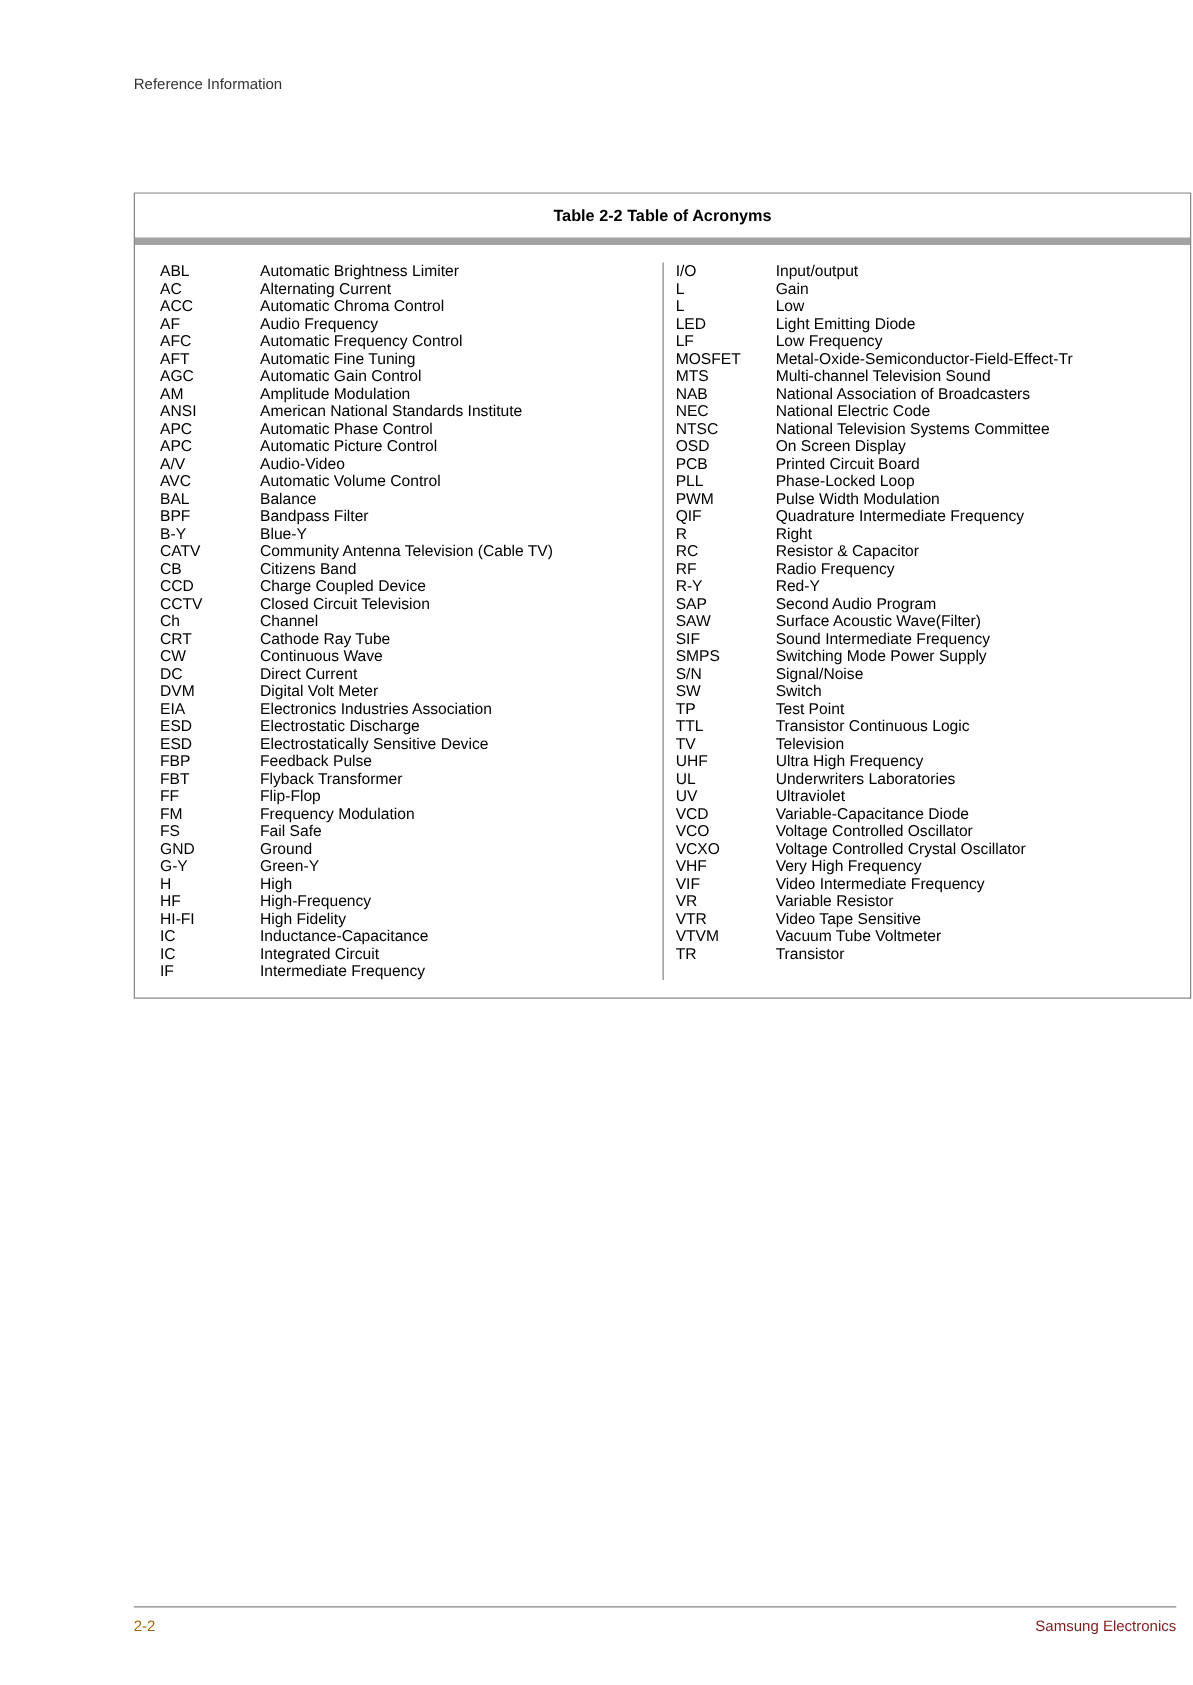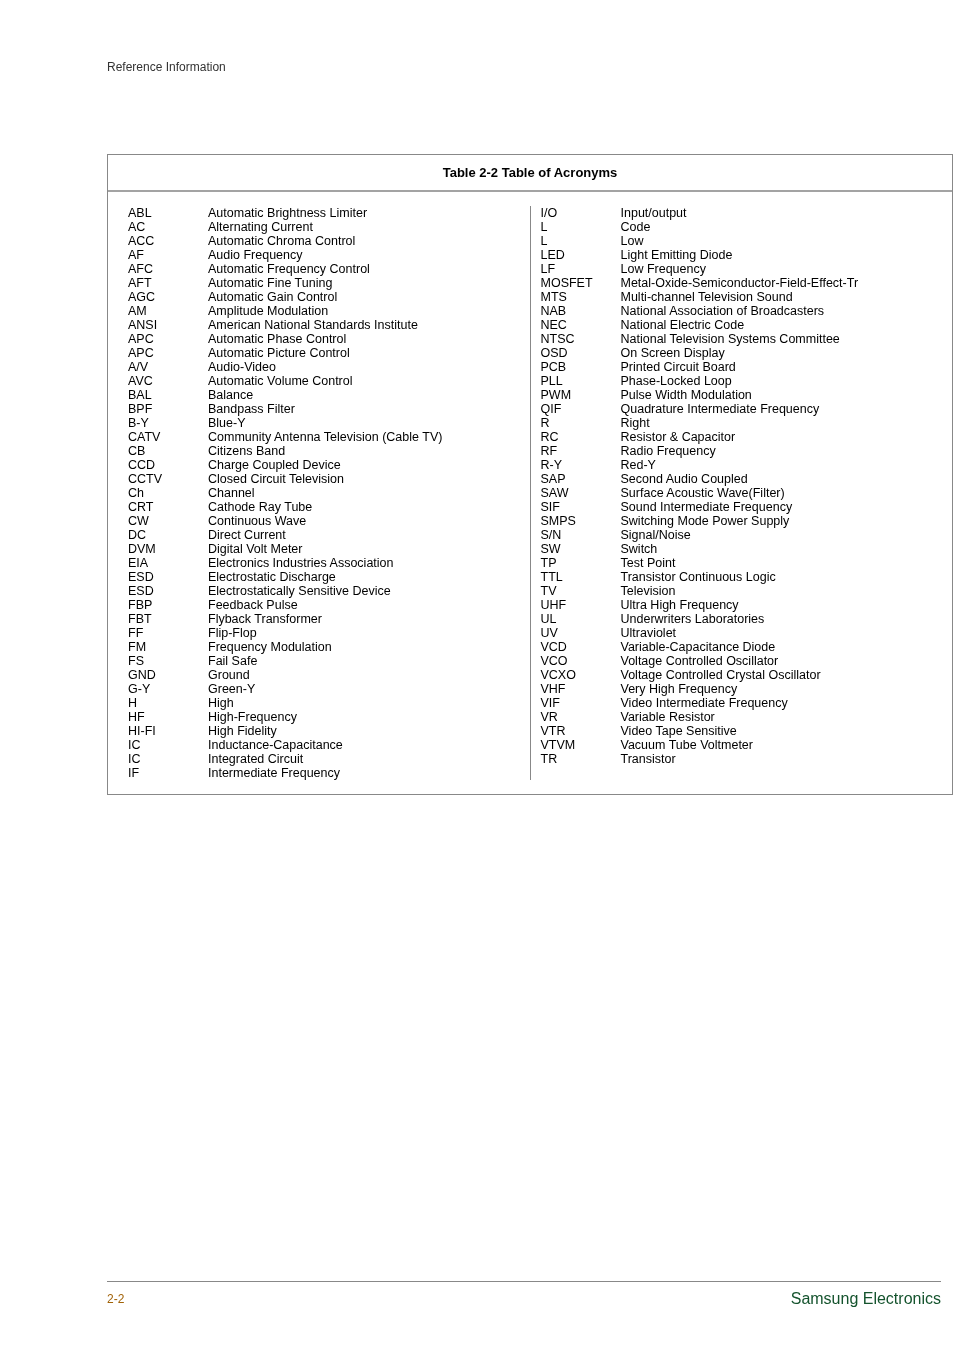--- a/index.html
+++ b/index.html
@@ -26,21 +26,21 @@
     }
     .table-container {
       border: 1px solid #888;
       width: 100%;
     }
     .table-title {
       text-align: center;
       font-weight: bold;
       font-size: 13px;
       padding: 10px;
-      border-bottom: 2px solid #a3a3a3;
+      border-bottom: 6px solid #a3a3a3;
       background: #fff;
     }
     .table-body {
       display: flex;
       flex-direction: row;
       padding: 14px 20px;
       gap: 0;
     }
     .col-group {
       display: flex;
@@ -73,22 +73,22 @@
       justify-content: space-between;
       align-items: center;
       border-top: 1px solid #888;
       padding-top: 8px;
     }
     .footer-left {
       font-size: 12px;
       color: #a16207;
     }
     .footer-right {
-      font-size: 16px;
-      color: #14532d;
+      font-size: 12px;
+      color: #7f1d1d;
     }
     .divider {
       width: 1px;
       background: #888;
       align-self: stretch;
       margin: 0 10px;
     }
   </style>
 </head>
 <body>
@@ -227,39 +227,39 @@
             <div class="abbr">VHF</div>
             <div class="abbr">VIF</div>
             <div class="abbr">VR</div>
             <div class="abbr">VTR</div>
             <div class="abbr">VTVM</div>
             <div class="abbr">TR</div>
             <div class="abbr"></div>
           </div>
           <div class="col-def">
             <div class="def">Input/output</div>
-            <div class="def">Code</div>
+            <div class="def">Gain</div>
             <div class="def">Low</div>
             <div class="def">Light Emitting Diode</div>
             <div class="def">Low Frequency</div>
             <div class="def">Metal-Oxide-Semiconductor-Field-Effect-Tr</div>
             <div class="def">Multi-channel Television Sound</div>
             <div class="def">National Association of Broadcasters</div>
             <div class="def">National Electric Code</div>
             <div class="def">National Television Systems Committee</div>
             <div class="def">On Screen Display</div>
             <div class="def">Printed Circuit Board</div>
             <div class="def">Phase-Locked Loop</div>
             <div class="def">Pulse Width Modulation</div>
             <div class="def">Quadrature Intermediate Frequency</div>
             <div class="def">Right</div>
             <div class="def">Resistor &amp; Capacitor</div>
             <div class="def">Radio Frequency</div>
             <div class="def">Red-Y</div>
-            <div class="def">Second Audio Coupled</div>
+            <div class="def">Second Audio Program</div>
             <div class="def">Surface Acoustic Wave(Filter)</div>
             <div class="def">Sound Intermediate Frequency</div>
             <div class="def">Switching Mode Power Supply</div>
             <div class="def">Signal/Noise</div>
             <div class="def">Switch</div>
             <div class="def">Test Point</div>
             <div class="def">Transistor Continuous Logic</div>
             <div class="def">Television</div>
             <div class="def">Ultra High Frequency</div>
             <div class="def">Underwriters Laboratories</div>

